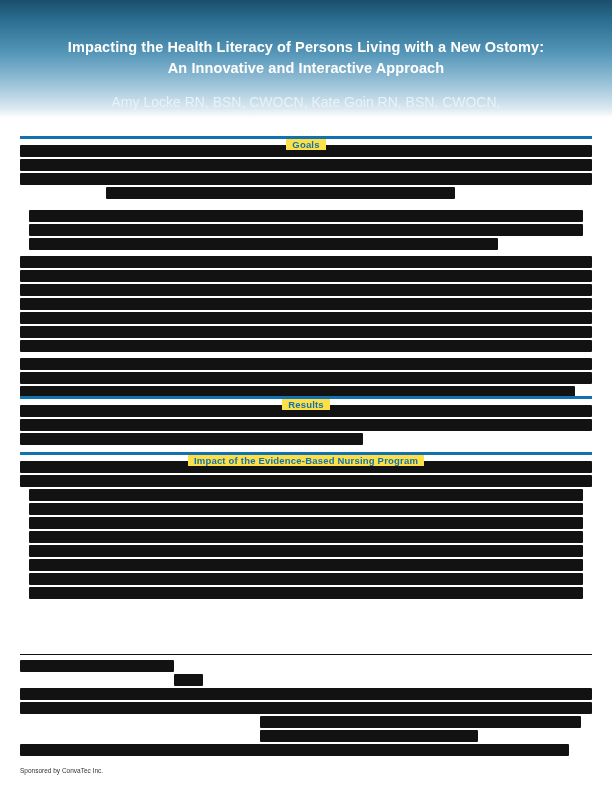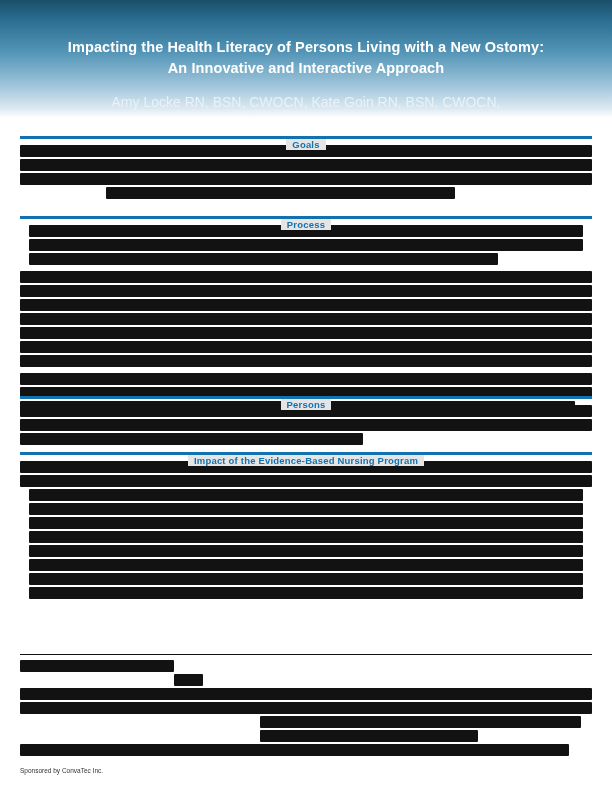--- a/index.html
+++ b/index.html
@@ -59,21 +59,21 @@
   .sec-head {
     text-align: center;
     margin-bottom: 4px;
   }
   .sec-head .label {
     display: inline-block;
     color: #1272b0;
     font-size: 9.5px;
     font-weight: bold;
     letter-spacing: 0.2px;
-    background: #e5e5e5;
+    background: #fde047;
     padding: 0 6px;
     position: relative;
     z-index: 2;
     margin-top: 9px;
   }
   .rule {
     position: absolute;
     left: 0;
     right: 0;
     height: 2.5px;
@@ -138,24 +138,20 @@
     </div>
     <div class="para">
       <div class="line" style="width:100%"></div>
       <div class="line" style="width:100%"></div>
       <div class="line" style="width:100%"></div>
       <div class="line" style="width:61%; margin-left:15%;"></div>
     </div>
   </div>
 
   <div class="section" style="top: 92px;">
-    <div class="sec-head-wrap">
-      <div class="rule"></div>
-      <div class="sec-head"><span class="label">Process</span></div>
-    </div>
     <div class="para">
       <div class="line" style="width:97%; margin-left:1.5%;"></div>
       <div class="line" style="width:97%; margin-left:1.5%;"></div>
       <div class="line gap2" style="width:82%; margin-left:1.5%;"></div>
     </div>
     <div class="para bullets">
       <div class="line" style="width:100%"></div>
       <div class="line" style="width:100%"></div>
       <div class="line" style="width:100%"></div>
       <div class="line" style="width:100%"></div>
@@ -164,21 +160,21 @@
       <div class="line gap2" style="width:100%"></div>
       <div class="line" style="width:100%"></div>
       <div class="line" style="width:100%"></div>
       <div class="line" style="width:97%"></div>
     </div>
   </div>
 
   <div class="section" style="top: 272px;">
     <div class="sec-head-wrap">
       <div class="rule"></div>
-      <div class="sec-head"><span class="label">Persons</span></div>
+      <div class="sec-head"><span class="label">Results</span></div>
     </div>
     <div class="para">
       <div class="line" style="width:100%"></div>
       <div class="line" style="width:100%"></div>
       <div class="line" style="width:60%"></div>
     </div>
   </div>
 
   <div class="section" style="top: 328px;">
     <div class="sec-head-wrap">

